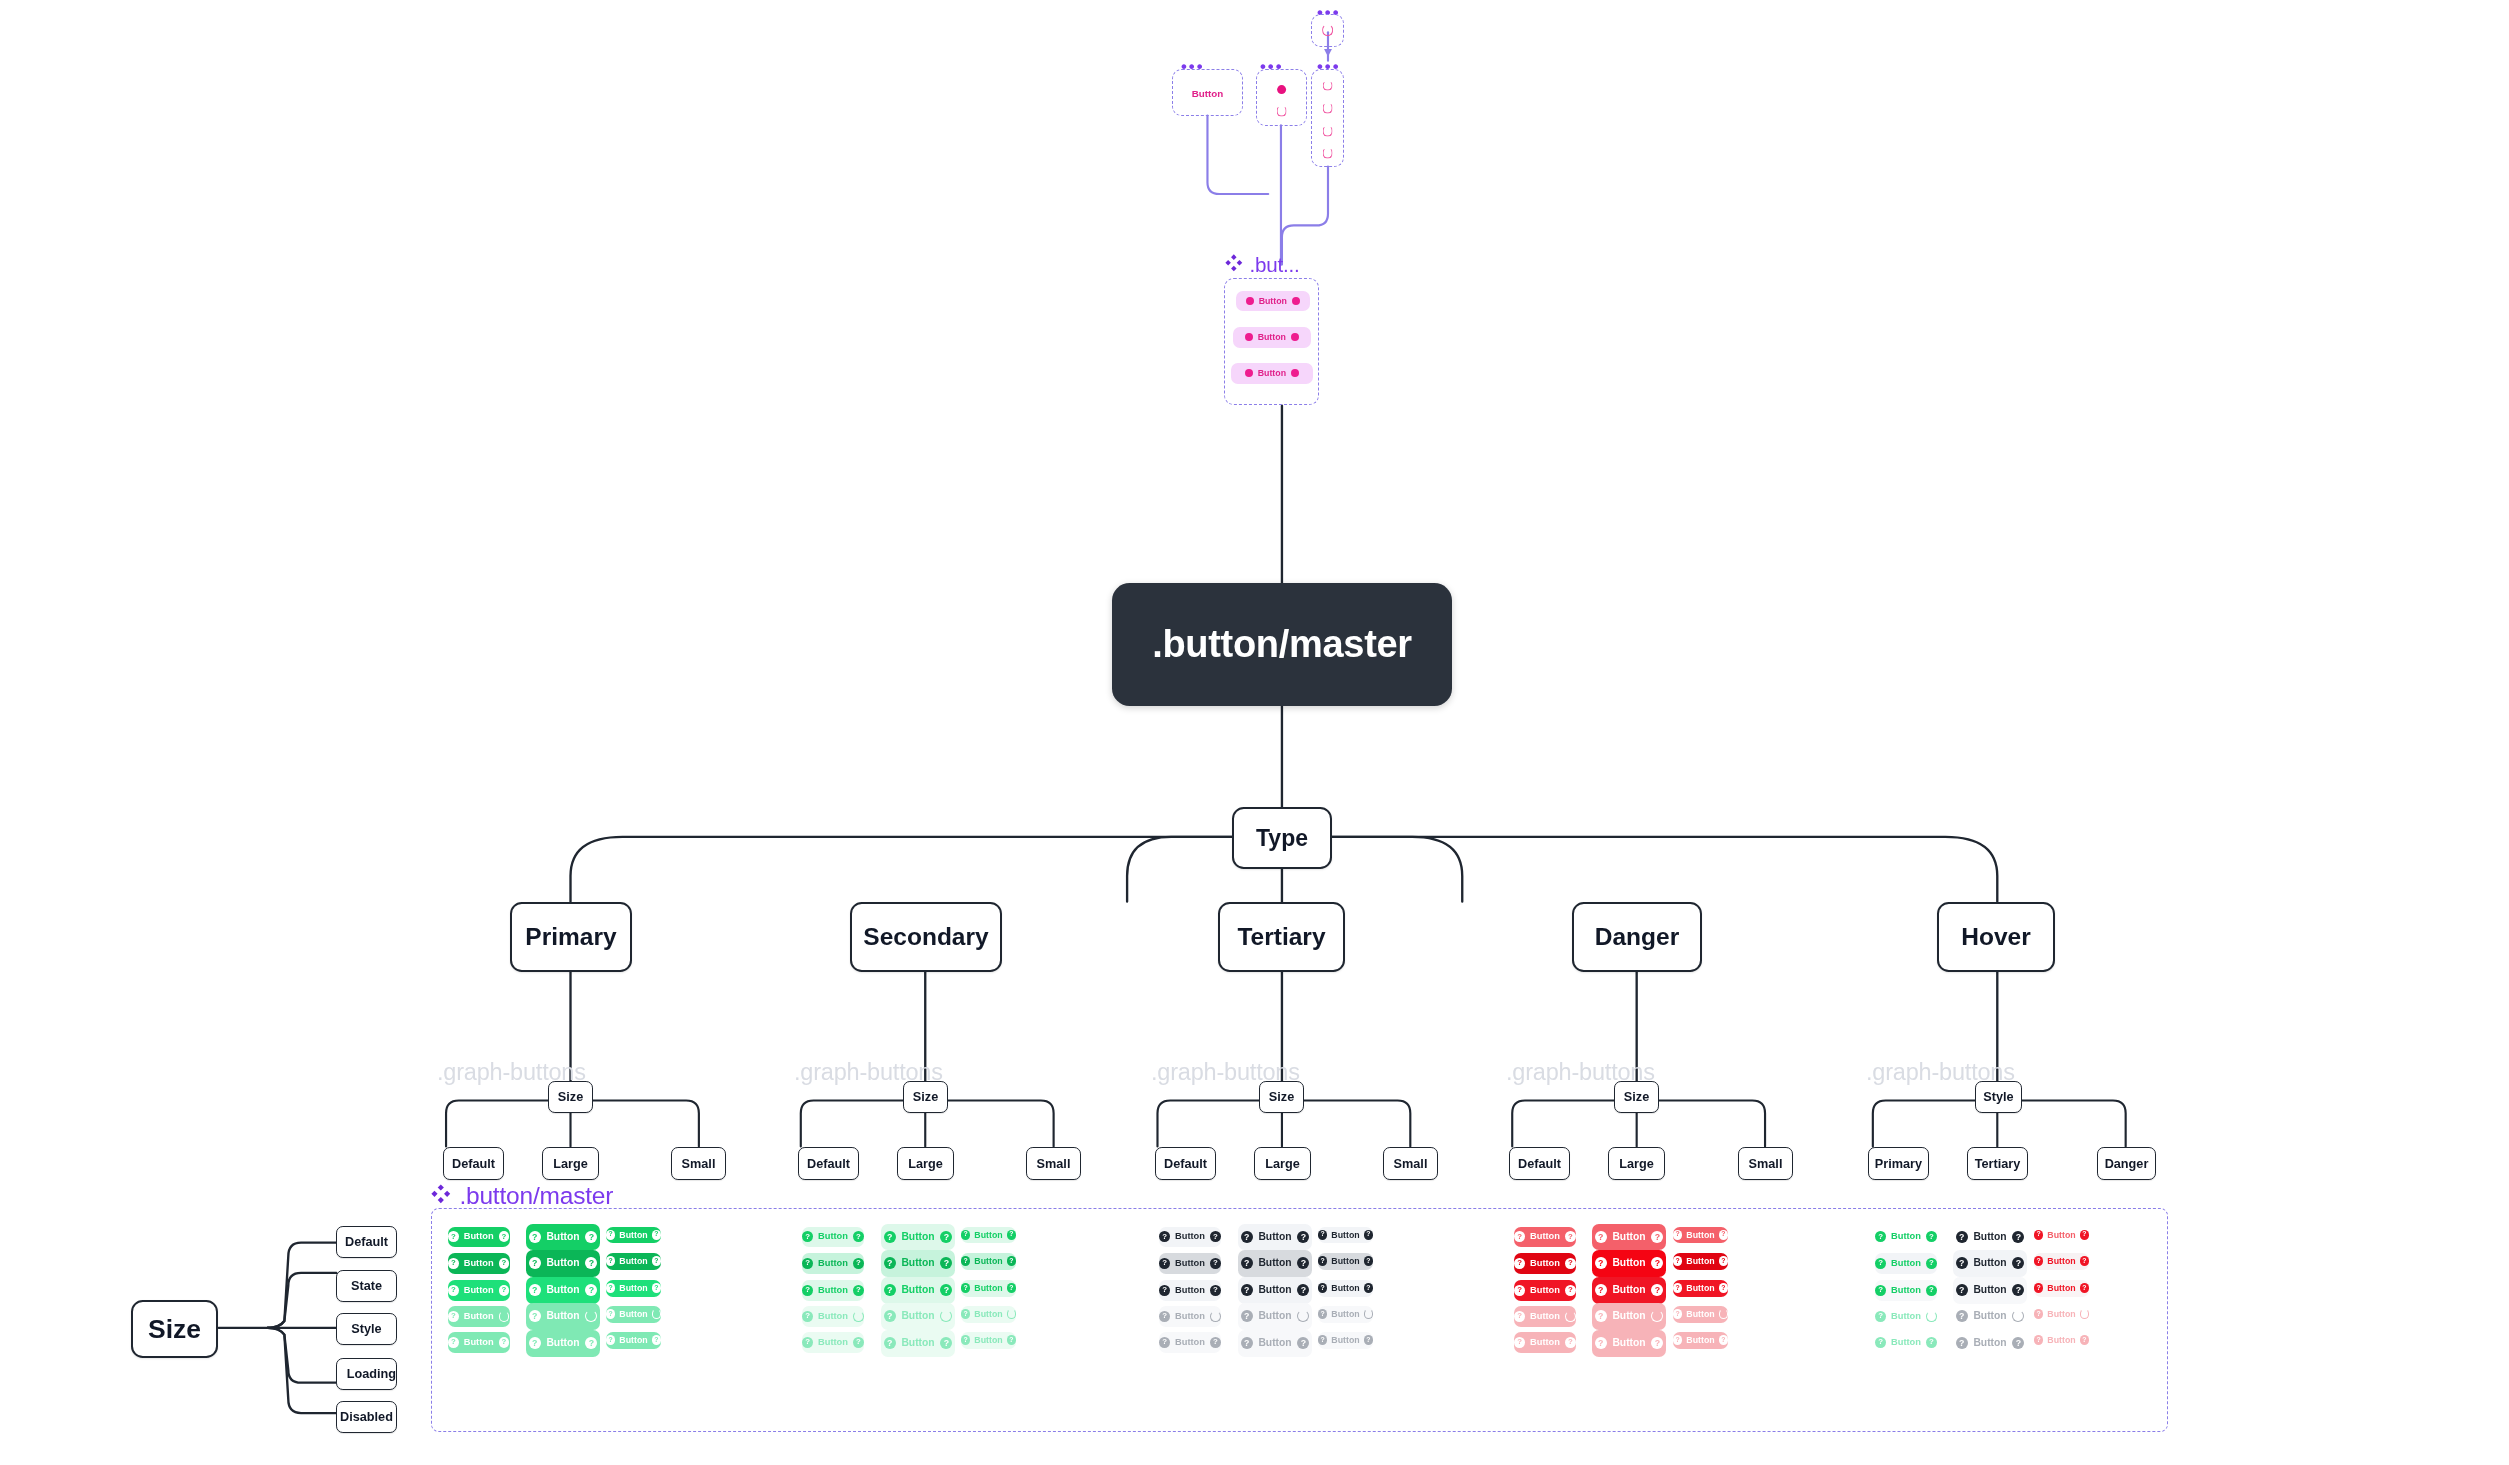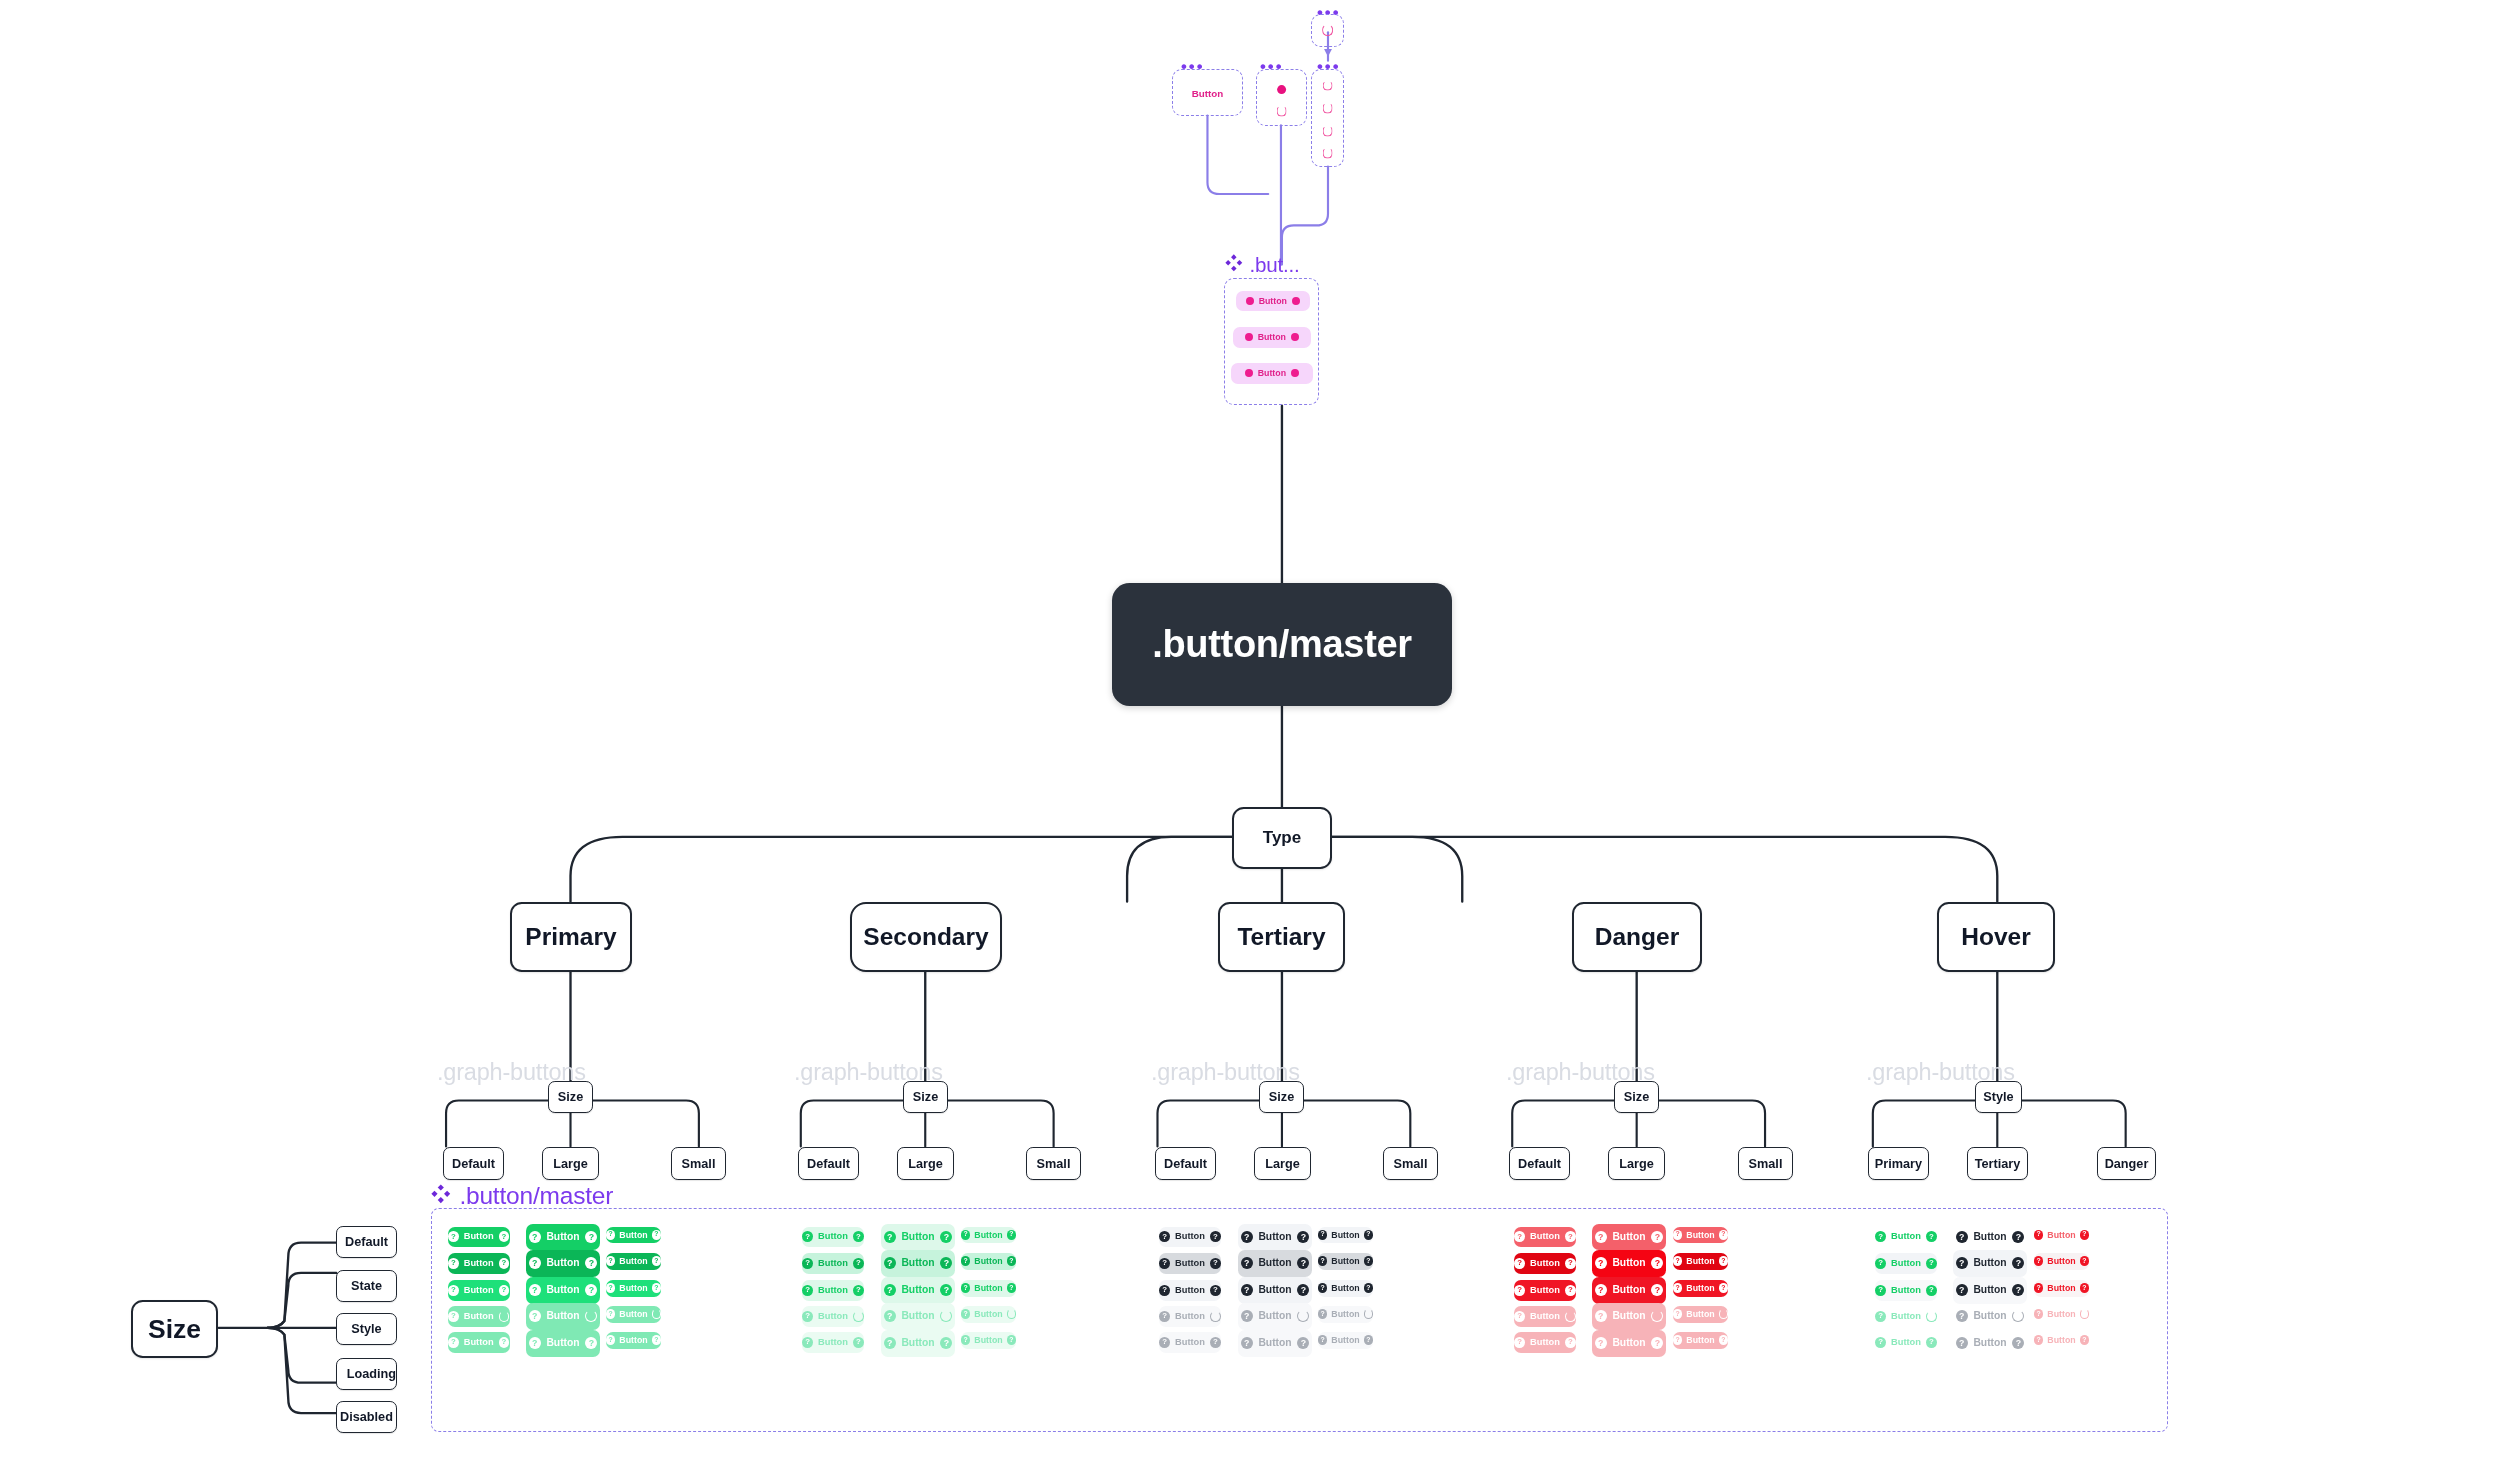--- a/index.html
+++ b/index.html
@@ -18,21 +18,21 @@
     border:2px solid #1f2630;border-radius:9.8px;
     display:flex;align-items:center;justify-content:center;
     color:#111827;font-weight:700;
     box-shadow:0 1px 2px rgba(0,0,0,.10);
   }
   .node.master{
     background:#2b323c;border:none;border-radius:17.6px;color:#ffffff;
     font-size:38px;font-weight:700;letter-spacing:-0.3px;
     box-shadow:0 2px 7.8px rgba(0,0,0,.18);
   }
-  .node.type-root{font-size:17px;border-width:2px;border-radius:11.8px;}
+  .node.type-root{font-size:23px;border-width:2px;border-radius:11.8px;}
   .node.type-lv1{font-size:24.5px;border-width:2.5px;border-radius:11.8px;}
   .node.small-node{font-size:12.7px;font-weight:700;border-width:1.4px;border-radius:6.9px;
     box-shadow:0 1px 1px rgba(0,0,0,.10);}
   .node.leaf-node{font-size:12.7px;font-weight:700;border-width:1.4px;border-radius:6.9px;
     box-shadow:0 1px 1px rgba(0,0,0,.10);}
   .node.state-root{font-size:26.5px;border-width:2.5px;border-radius:11.8px;}
 
   
   .watermark{
     position:absolute;color:#d9dce3;font-size:23.5px;font-weight:400;
@@ -240,21 +240,21 @@
     <span>.button/master</span>
   </div>
 
   <div class="node type-root" style="left:1232px;top:807px;width:100px;height:62px;">
     <span>Type</span>
   </div>
 
   <div class="node type-lv1" style="left:510px;top:902px;width:122px;height:70px;">
     <span>Primary</span>
   </div>
-  <div class="node type-lv1" style="left:850px;top:902px;width:152px;height:70px;border-radius:16px;">
+  <div class="node type-lv1" style="left:850px;top:902px;width:152px;height:70px;">
     <span>Secondary</span>
   </div>
   <div class="node type-lv1" style="left:1218px;top:902px;width:127px;height:70px;">
     <span>Tertiary</span>
   </div>
   <div class="node type-lv1" style="left:1572px;top:902px;width:130px;height:70px;">
     <span>Danger</span>
   </div>
   <div class="node type-lv1" style="left:1937px;top:902px;width:118px;height:70px;">
     <span>Hover</span>

